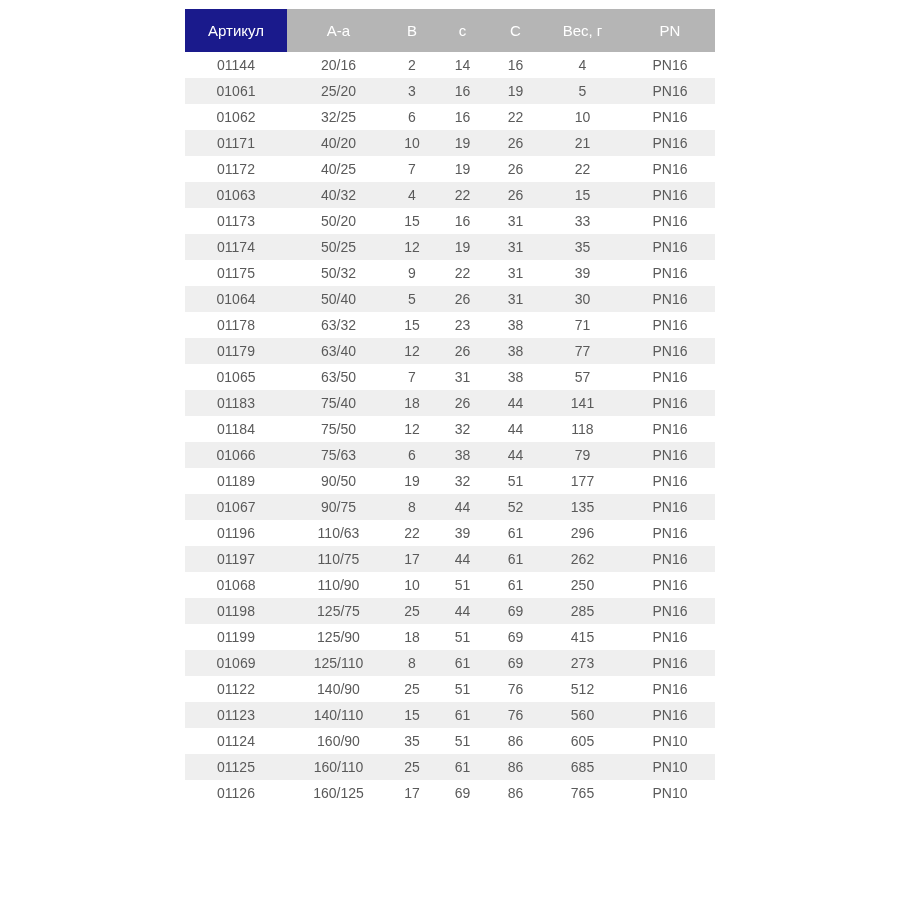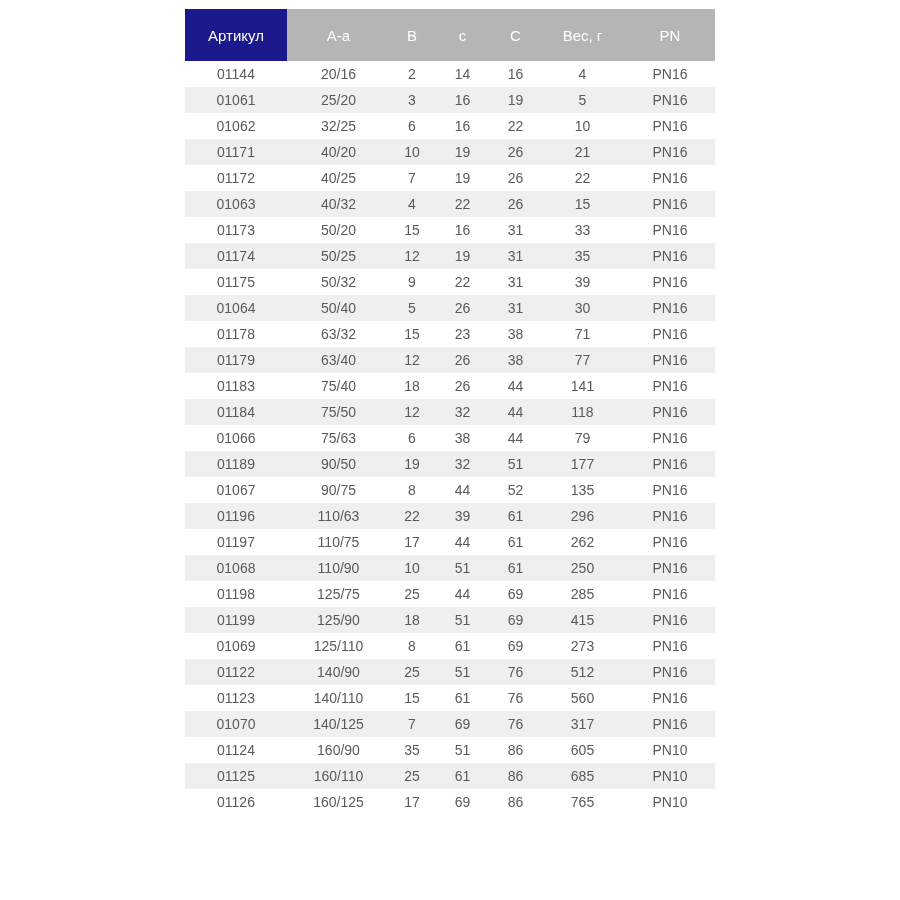--- a/index.html
+++ b/index.html
@@ -28,21 +28,21 @@
   table.spec-table {
     border-collapse: collapse;
     width: 100%;
     table-layout: fixed;
   }
   table.spec-table thead th {
     background: var(--header-bg);
     color: var(--header-text);
     font-weight: normal;
     font-size: 15px;
-    height: 52px;
+    height: 43px;
     text-align: center;
     padding: 0;
     vertical-align: middle;
   }
   table.spec-table thead th.article {
     background: var(--article-header-bg);
   }
   table.spec-table tbody td {
     height: 26px;
     text-align: center;
@@ -187,20 +187,29 @@
         <tr>
           <td>01179</td>
           <td>63/40</td>
           <td>12</td>
           <td>26</td>
           <td>38</td>
           <td>77</td>
           <td>PN16</td>
         </tr>
         <tr>
+          <td>01065</td>
+          <td>63/50</td>
+          <td>7</td>
+          <td>31</td>
+          <td>38</td>
+          <td>57</td>
+          <td>PN16</td>
+        </tr>
+        <tr>
           <td>01183</td>
           <td>75/40</td>
           <td>18</td>
           <td>26</td>
           <td>44</td>
           <td>141</td>
           <td>PN16</td>
         </tr>
         <tr>
           <td>01184</td>
@@ -301,29 +310,20 @@
           <td>512</td>
           <td>PN16</td>
         </tr>
         <tr>
           <td>01123</td>
           <td>140/110</td>
           <td>15</td>
           <td>61</td>
           <td>76</td>
           <td>560</td>
-          <td>PN16</td>
-        </tr>
-        <tr>
-          <td>01070</td>
-          <td>140/125</td>
-          <td>7</td>
-          <td>69</td>
-          <td>76</td>
-          <td>317</td>
           <td>PN16</td>
         </tr>
         <tr>
           <td>01124</td>
           <td>160/90</td>
           <td>35</td>
           <td>51</td>
           <td>86</td>
           <td>605</td>
           <td>PN10</td>

